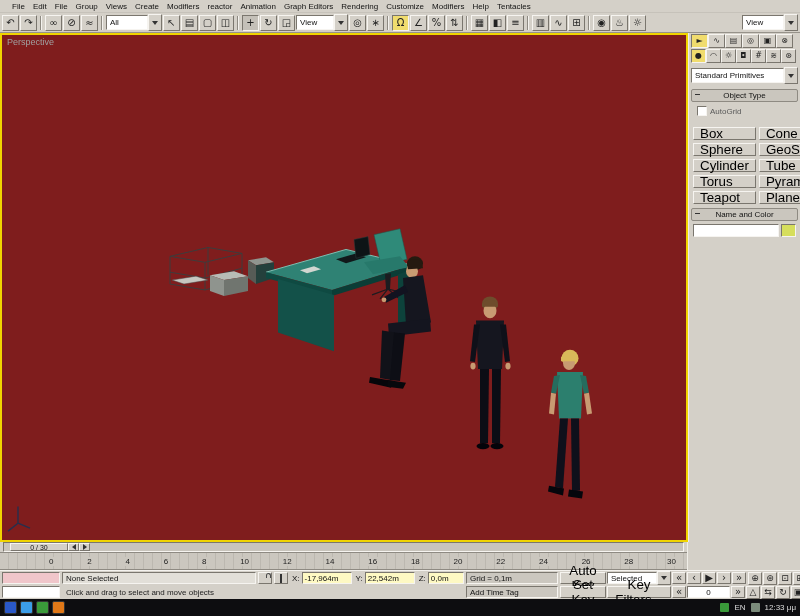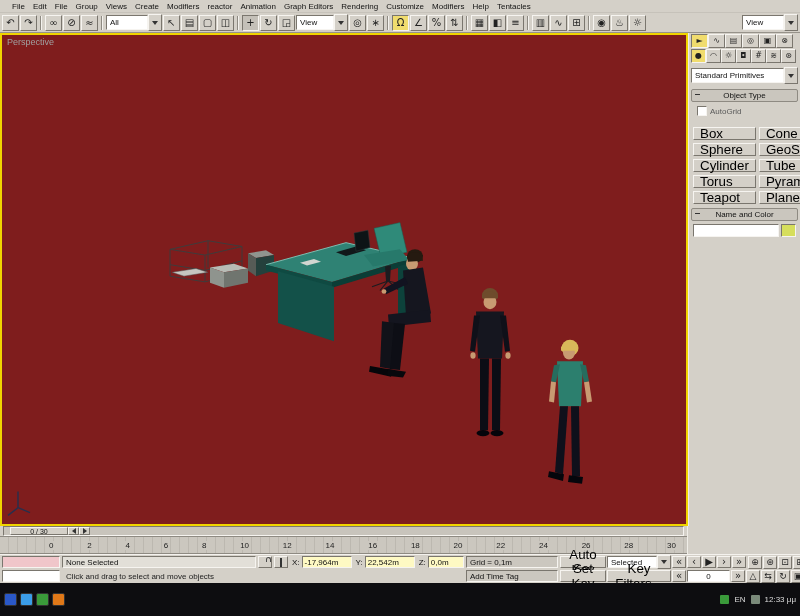--- a/index.html
+++ b/index.html
@@ -85,21 +85,21 @@
   .km-dd .dd-field{flex:1;height:10px;}
   .pb-btn{width:13px;height:12px;display:flex;align-items:center;justify-content:center;flex:none;}
   .frame-field{width:41px;height:10px;background:#fff;display:flex;align-items:center;justify-content:center;flex:none;}
   .nav-btn{width:13px;height:13px;display:flex;align-items:center;justify-content:center;flex:none;}
   .nav-btn .glyph{font-size:9px;}
   .lock-icon{width:7px;height:5px;background:#4a4a4a;position:relative;margin-top:3px;}
   .lock-icon::before{content:"";position:absolute;top:-4px;left:1px;width:3px;height:4px;border:1px solid #4a4a4a;border-bottom:none;border-radius:3px 3px 0 0;}
   .absrel-icon{width:7px;height:7px;border:1px solid #333;background:#d4d0c8;}
 
   
-  .taskbar{height:17px;background:#0d0d10;display:flex;align-items:center;gap:3px;padding:8px 4px;color:#ddd;}
+  .taskbar{height:17px;background:#0d0d10;display:flex;align-items:center;gap:3px;padding:0 4px;color:#ddd;}
   .task-icon{width:11px;height:11px;border-radius:2px;flex:none;border:1px solid #333;}
   .tray{margin-left:auto;display:flex;gap:5px;align-items:center;}
   .tray-icon{width:9px;height:9px;background:#7a8a7a;border-radius:1px;}
   .tray-icon.green{background:#3a9a3a;}
 </style>
 </head>
 <body>
 
 <div class="app">
 

